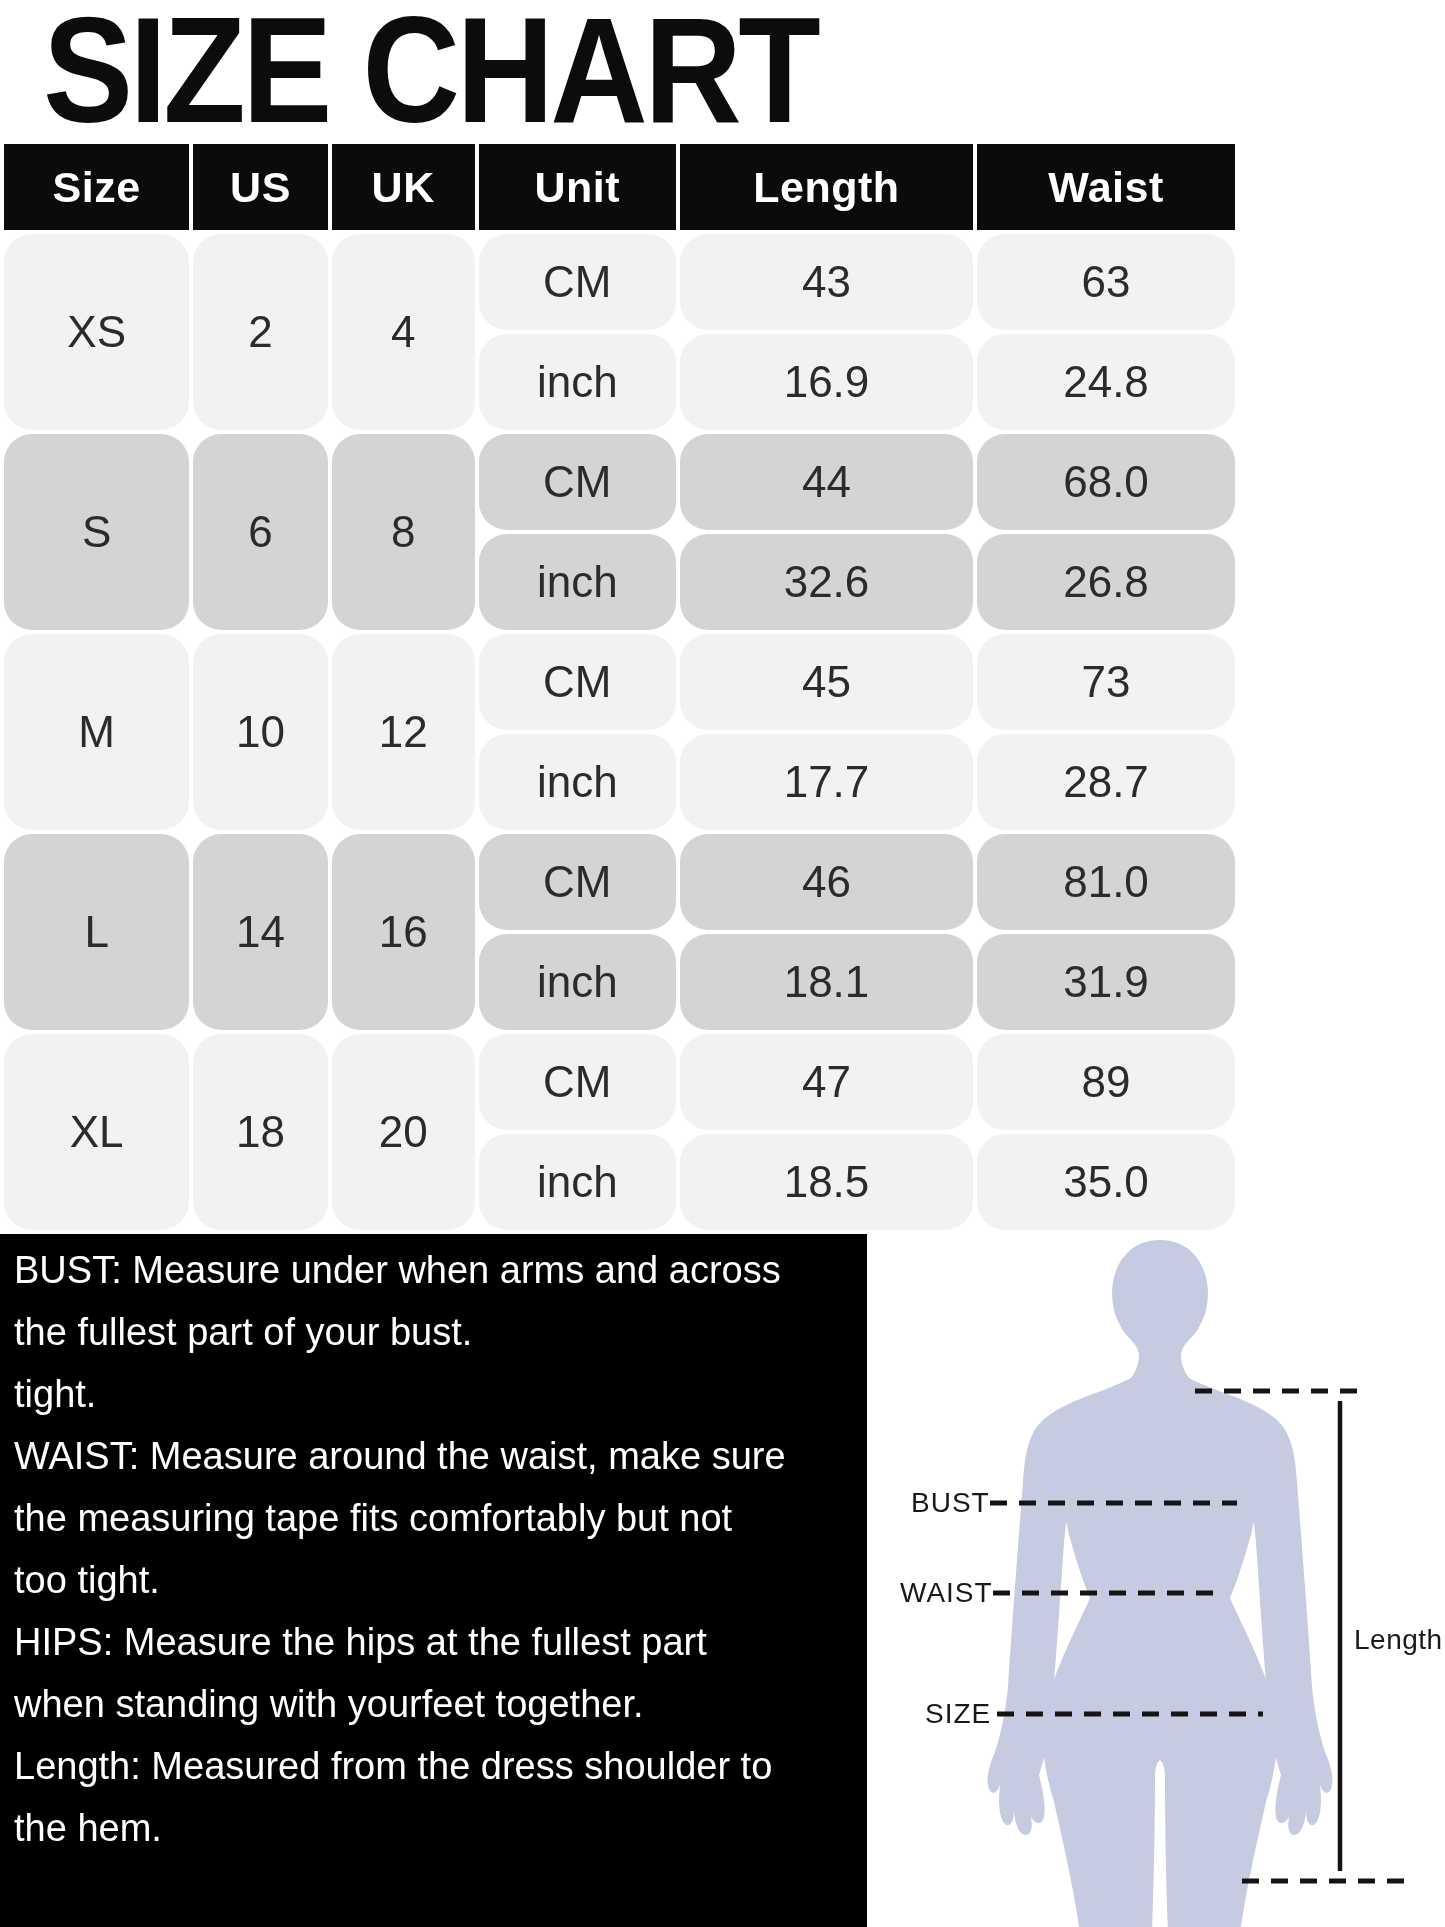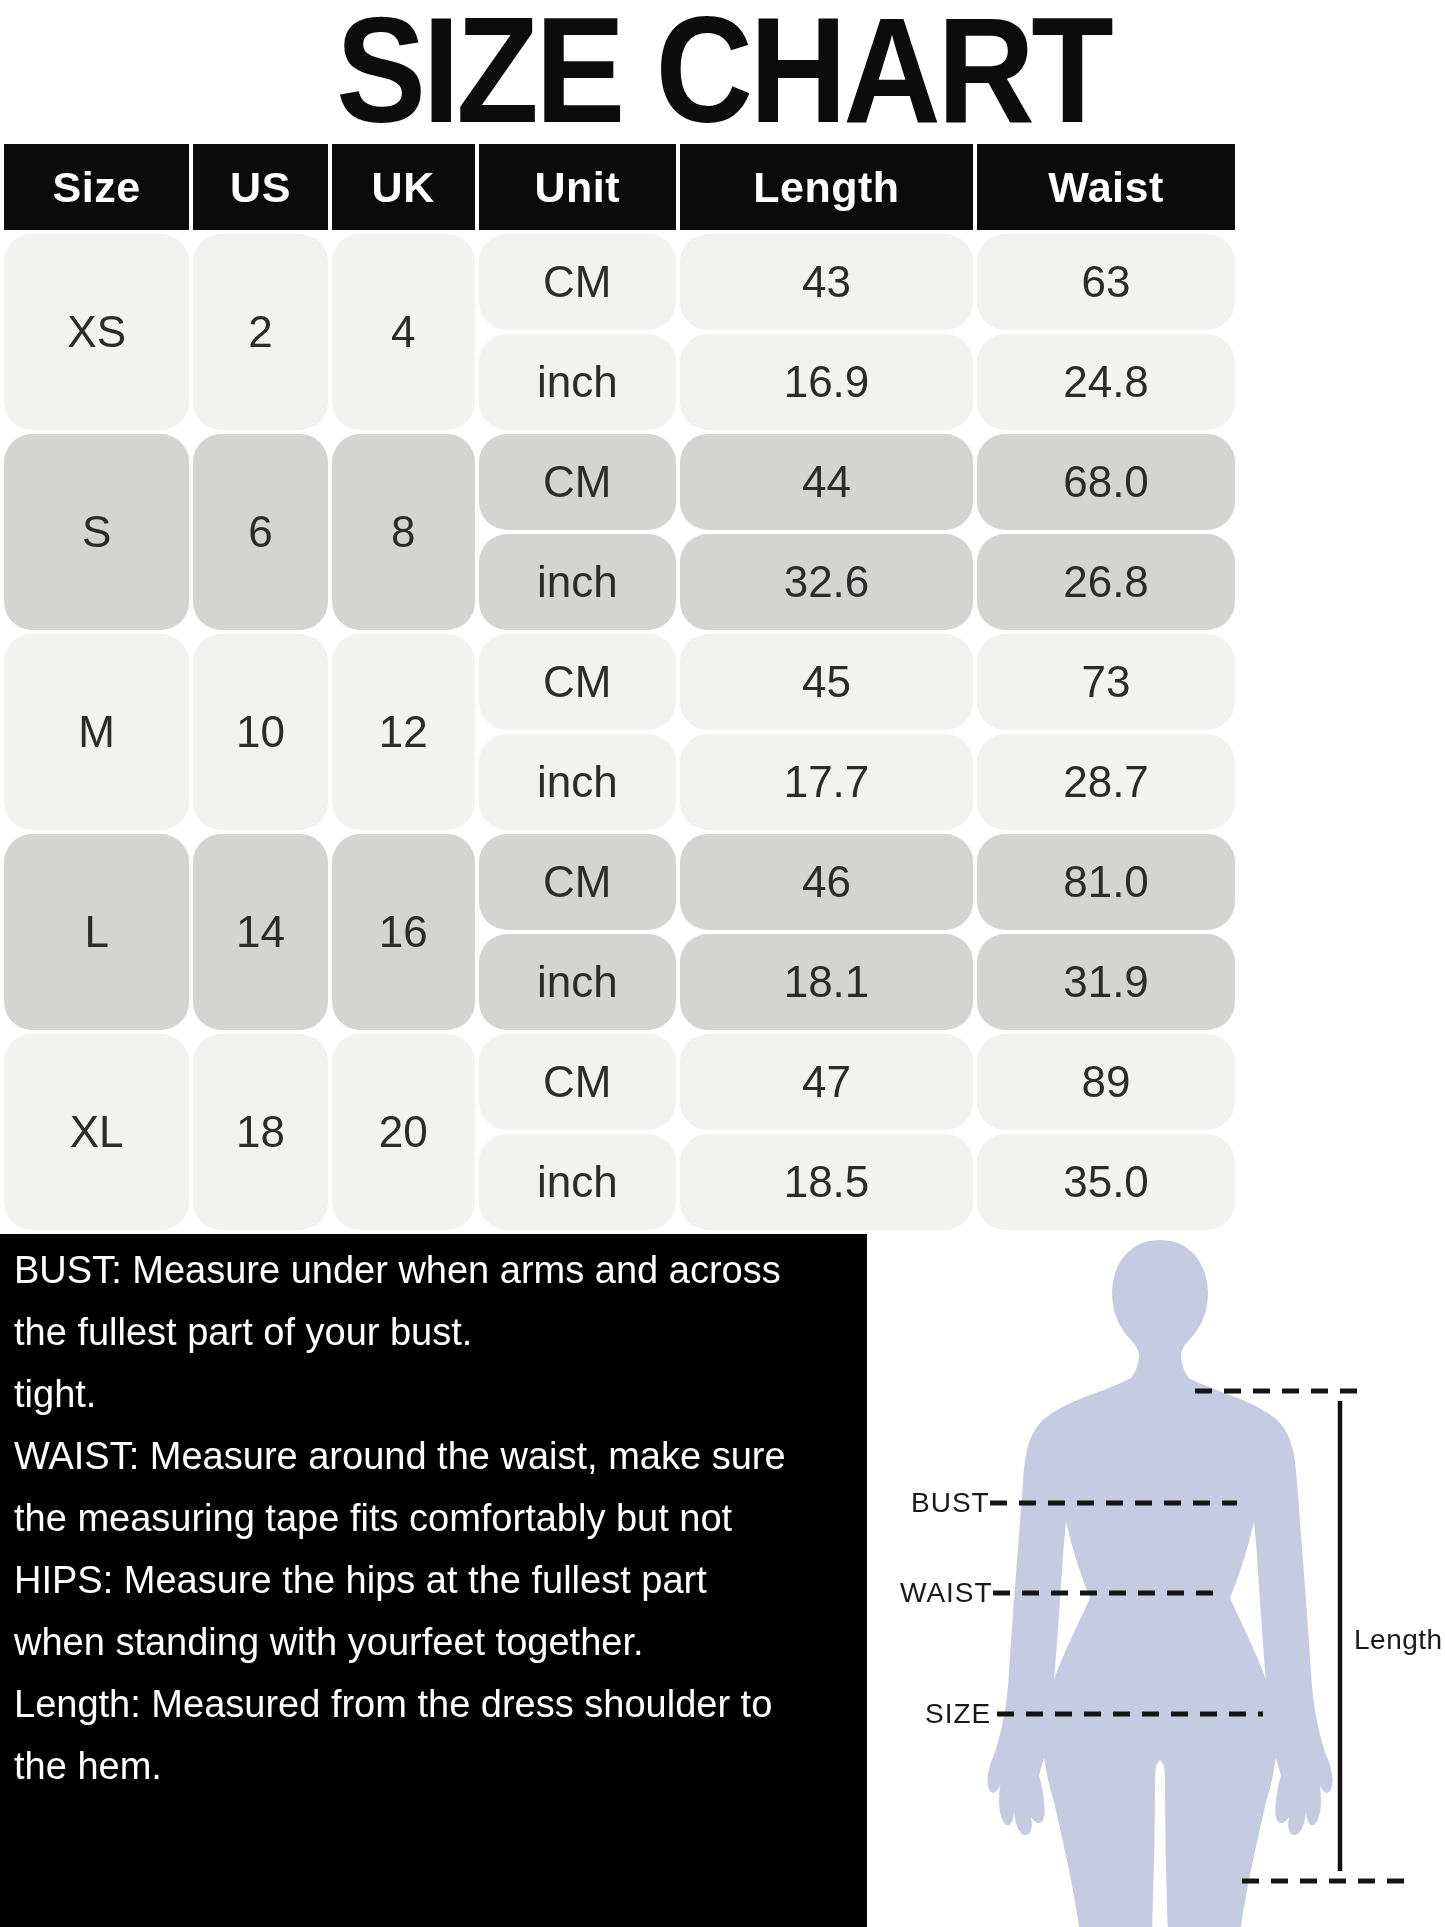--- a/index.html
+++ b/index.html
@@ -2,21 +2,21 @@
 <html><head>
 <meta charset="utf-8">
 <style>
   * { margin:0; padding:0; box-sizing:border-box; }
   html,body { background:#ffffff; }
   body {
     width:1445px; height:1927px; overflow:hidden;
     font-family:"Liberation Sans", sans-serif;
   }
   
-  .title-area { height:140px; display:flex; align-items:center; justify-content:center; }
+  .title-area { height:140px; display:flex; align-items:center; justify-content:flex-start; }
   .title-text {
     font-size:150px; font-weight:bold; color:#0c0c0c;
     letter-spacing:-4px; line-height:1; white-space:nowrap;
     transform:scaleX(0.90); transform-origin:center;
   }
   
   table.size-chart {
     width:1239px; table-layout:fixed;
     border-collapse:separate; border-spacing:4px;
     background:#ffffff;
@@ -149,20 +149,21 @@
   </tbody>
 </table>
 
 <div class="bottom">
   <div class="instructions">
     <div>BUST: Measure under when arms and across</div>
     <div>the fullest part of your bust.</div>
     <div>tight.</div>
     <div>WAIST: Measure around the waist, make sure</div>
     <div>the measuring tape fits comfortably but not</div>
+    <div>too tight.</div>
     <div>HIPS: Measure the hips at the fullest part</div>
     <div>when standing with yourfeet together.</div>
     <div>Length: Measured from the dress shoulder to</div>
     <div>the hem.</div>
   </div>
 
   <div class="figure-panel">
     <svg viewBox="0 0 578 699">
 
       <path fill="#c7cbe2" d="

